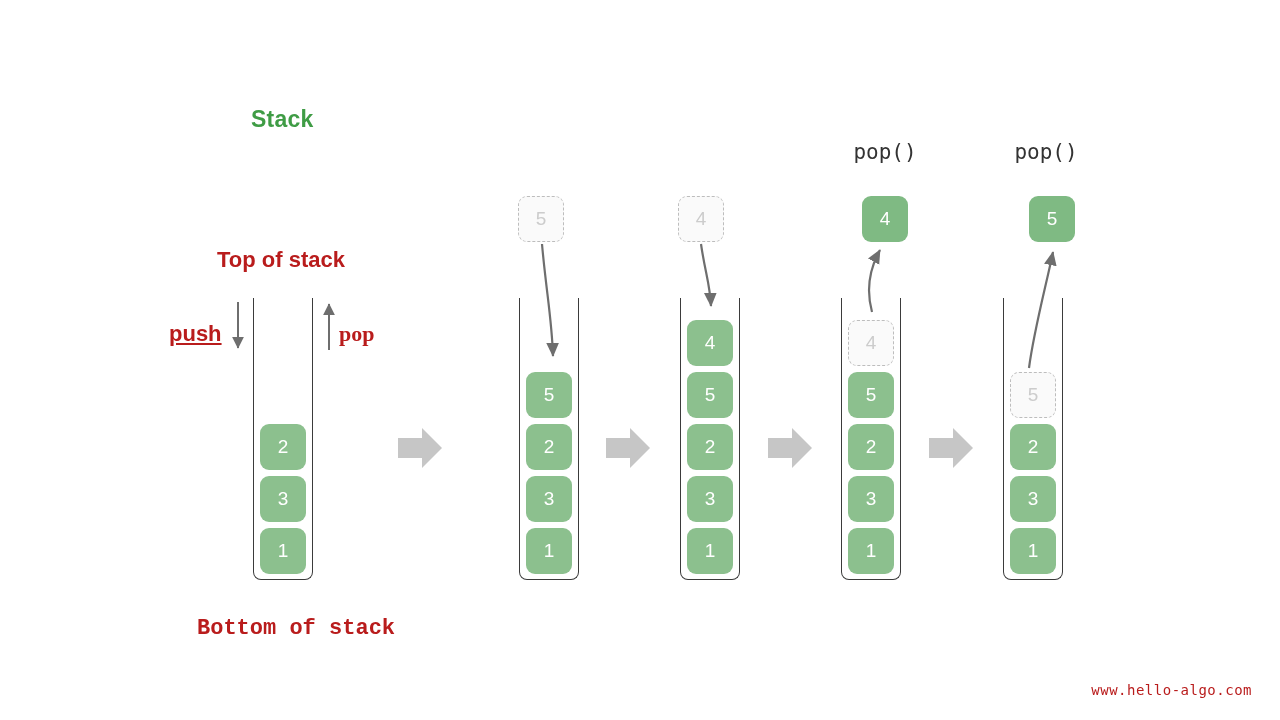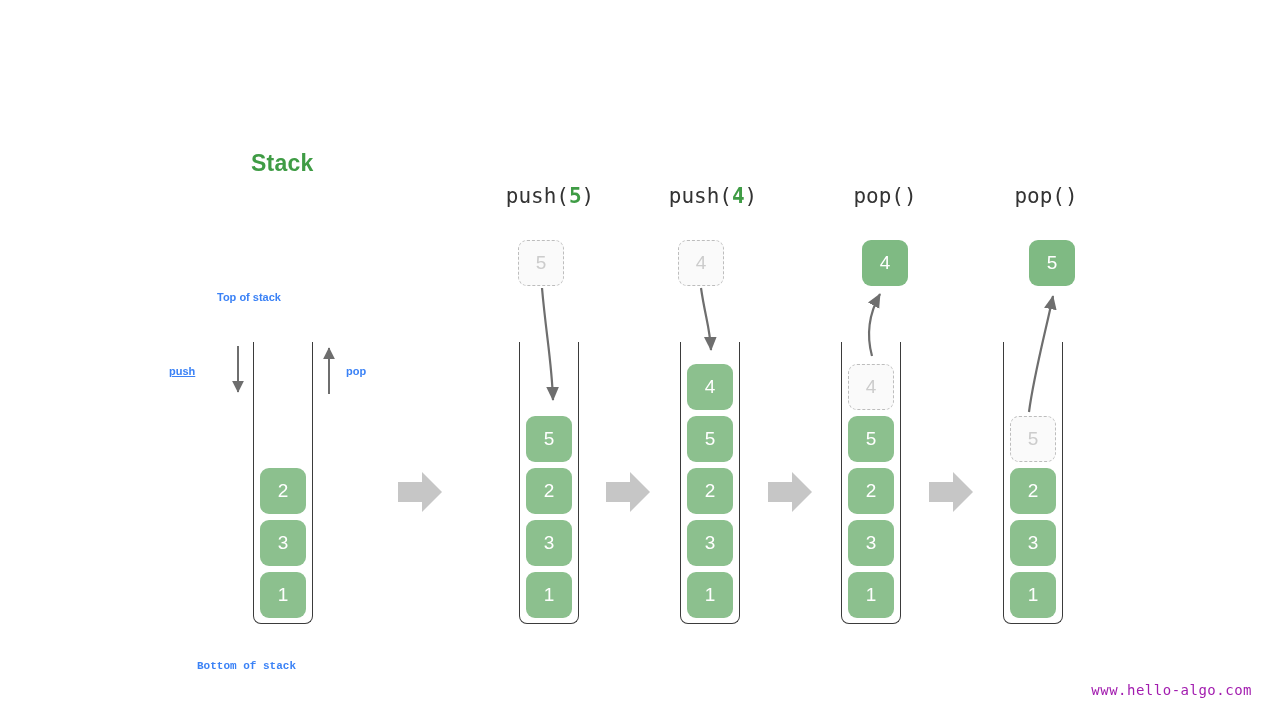--- a/index.html
+++ b/index.html
@@ -12,64 +12,63 @@
     height: 720px;
     position: relative;
     overflow: hidden;
     font-family: "Liberation Sans", sans-serif;
     -webkit-font-smoothing: antialiased;
   }
 
   .canvas {
     position: absolute;
     inset: 0;
-    margin-top: 44px;
   }
 
   
   .title {
     position: absolute;
     left: 251px;
     top: 106px;
     font-size: 23px;
     font-weight: bold;
     color: #3f9c45;
     letter-spacing: 0.2px;
     white-space: nowrap;
   }
   .label-bold {
     position: absolute;
-    font-size: 11px;
+    font-size: 22px;
     font-weight: bold;
-    color: #3b82f6;
+    color: #b91c1c;
     white-space: nowrap;
   }
   .label-top   { left: 217px; top: 247px; }
   .label-bottom{ left: 197px; top: 616px; font-family: Liberation Mono, monospace; }
   .label-push  { left: 169px; top: 321px; text-decoration: underline; }
-  .label-pop   { left: 346px; top: 321px; }
+  .label-pop   { left: 339px; top: 321px; font-family: Liberation Serif, serif; }
 
   .op-label {
     position: absolute;
     top: 140px;
     font-family: "DejaVu Sans Mono", "Liberation Mono", monospace;
     font-size: 21px;
     color: #333333;
     white-space: nowrap;
     text-align: center;
   }
   .op-label .num { color: #3f9c45; font-weight: bold; }
 
   .watermark {
     position: absolute;
     right: 28px;
     bottom: 22px;
     font-family: "DejaVu Sans Mono", "Liberation Mono", monospace;
     font-size: 14px;
-    color: #a21caf;
+    color: #b91c1c;
     letter-spacing: 0.5px;
     white-space: nowrap;
   }
 
   
   .stack-wrap { position: absolute; }
 
   .container-walls {
     position: absolute;
     left: 0;
@@ -130,35 +129,29 @@
   <div class="label-bold label-push">push</div>
   <div class="label-bold label-pop">pop</div>
 
   <div class="stack-wrap" style="left:253px; top:298px;">
     <div class="container-walls" style="width:60px; height:282px;"></div>
     <div class="cell filled" style="left:7px; top:126px;">2</div>
     <div class="cell filled" style="left:7px; top:178px;">3</div>
     <div class="cell filled" style="left:7px; top:230px;">1</div>
   </div>
 
-  <div class="op-label" style="left:470px; width:160px;">
-    <span>push(</span><span class="num">5</span><span>)</span>
-  </div>
   <div class="cell ghost" style="left:518px; top:196px;">5</div>
   <div class="stack-wrap" style="left:519px; top:298px;">
     <div class="container-walls" style="width:60px; height:282px;"></div>
     <div class="cell filled" style="left:7px; top:74px;">5</div>
     <div class="cell filled" style="left:7px; top:126px;">2</div>
     <div class="cell filled" style="left:7px; top:178px;">3</div>
     <div class="cell filled" style="left:7px; top:230px;">1</div>
   </div>
 
-  <div class="op-label" style="left:633px; width:160px;">
-    <span>push(</span><span class="num">4</span><span>)</span>
-  </div>
   <div class="cell ghost" style="left:678px; top:196px;">4</div>
   <div class="stack-wrap" style="left:680px; top:298px;">
     <div class="container-walls" style="width:60px; height:282px;"></div>
     <div class="cell filled" style="left:7px; top:22px;">4</div>
     <div class="cell filled" style="left:7px; top:74px;">5</div>
     <div class="cell filled" style="left:7px; top:126px;">2</div>
     <div class="cell filled" style="left:7px; top:178px;">3</div>
     <div class="cell filled" style="left:7px; top:230px;">1</div>
   </div>
 

